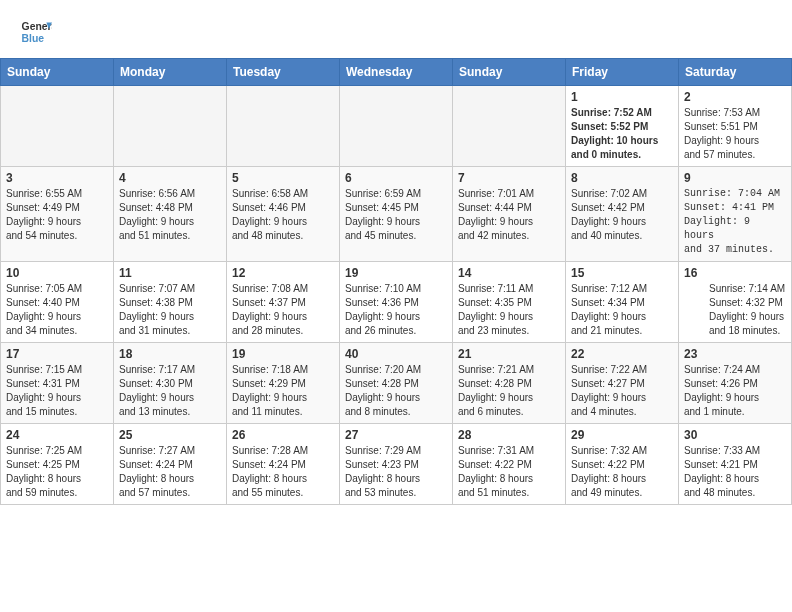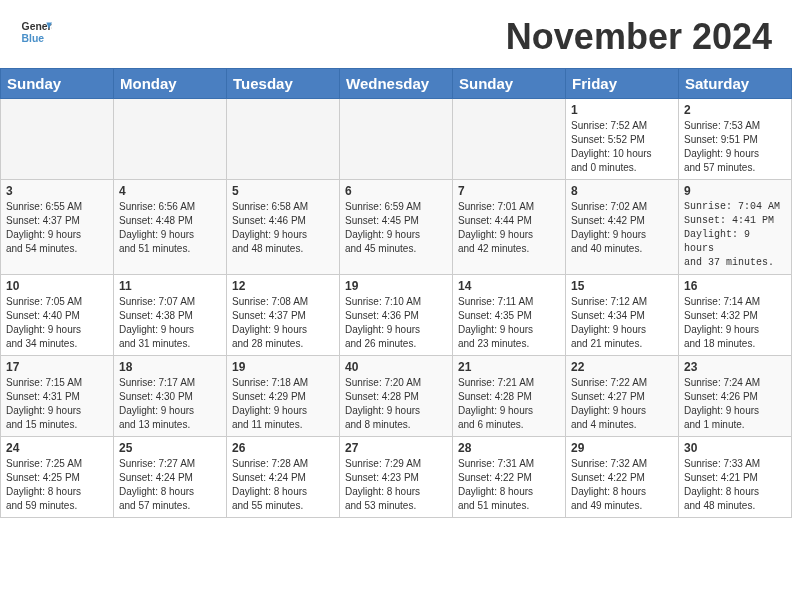--- a/index.html
+++ b/index.html
@@ -37,21 +37,21 @@
       color: #555;
     }
     .calendar {
       width: 100%;
       border-collapse: collapse;
       margin-top: 6px;
     }
     .calendar th {
       background: #4a7fc1;
       color: #fff;
-      font-size: 15px;
+      font-size: 12px;
       font-weight: bold;
       padding: 6px 6px;
       border: 1px solid #3a6faf;
       text-align: left;
     }
     .calendar td {
       vertical-align: top;
       border: 1px solid #ccc;
       padding: 4px 5px;
       width: 113px;
@@ -83,21 +83,20 @@
 
 <div class="header">
   <div class="logo">
     <svg class="logo-icon" viewBox="0 0 40 40">
       <text x="2" y="18" font-size="13" font-weight="bold" fill="#333" font-family="Arial">General</text>
       <text x="2" y="32" font-size="13" font-weight="bold" fill="#4a90c9" font-family="Arial">Blue</text>
       <polygon points="33,8 40,8 36,16" fill="#4a90c9"></polygon>
     </svg>
   </div>
   <div class="title-area">
-    <div class="month-title">November 2024</div>
   </div>
 </div>
 
 <table class="calendar">
   <thead>
     <tr id="header-row">
         <th>Sunday</th>
         <th>Monday</th>
         <th>Tuesday</th>
         <th>Wednesday</th>
@@ -108,38 +107,38 @@
   </thead>
   <tbody id="calendar-body">
       <tr>
         <td class="empty"></td>
         <td class="empty"></td>
         <td class="empty"></td>
         <td class="empty"></td>
         <td class="empty"></td>
         <td>
           <span class="day-num">1</span>
-          <div class="day-info" style="white-space: pre-line;">Sunrise: 7:52 AM
+          <div class="day-info" style="white-space: pre-line; font-weight: bold;">Sunrise: 7:52 AM
 Sunset: 5:52 PM
 Daylight: 10 hours
 and 0 minutes.</div>
         </td>
         <td>
           <span class="day-num">2</span>
           <div class="day-info" style="white-space: pre-line;">Sunrise: 7:53 AM
-Sunset: 9:51 PM
+Sunset: 5:51 PM
 Daylight: 9 hours
 and 57 minutes.</div>
         </td>
       </tr>
       <tr>
         <td>
           <span class="day-num">3</span>
           <div class="day-info" style="white-space: pre-line;">Sunrise: 6:55 AM
-Sunset: 4:37 PM
+Sunset: 4:49 PM
 Daylight: 9 hours
 and 54 minutes.</div>
         </td>
         <td>
           <span class="day-num">4</span>
           <div class="day-info" style="white-space: pre-line;">Sunrise: 6:56 AM
 Sunset: 4:48 PM
 Daylight: 9 hours
 and 51 minutes.</div>
         </td>
@@ -217,21 +216,21 @@
         </td>
         <td>
           <span class="day-num">15</span>
           <div class="day-info" style="white-space: pre-line;">Sunrise: 7:12 AM
 Sunset: 4:34 PM
 Daylight: 9 hours
 and 21 minutes.</div>
         </td>
         <td>
           <span class="day-num">16</span>
-          <div class="day-info" style="white-space: pre-line;">Sunrise: 7:14 AM
+          <div class="day-info" style="white-space: pre-line; margin-left: 25px;">Sunrise: 7:14 AM
 Sunset: 4:32 PM
 Daylight: 9 hours
 and 18 minutes.</div>
         </td>
       </tr>
       <tr>
         <td>
           <span class="day-num">17</span>
           <div class="day-info" style="white-space: pre-line;">Sunrise: 7:15 AM
 Sunset: 4:31 PM

